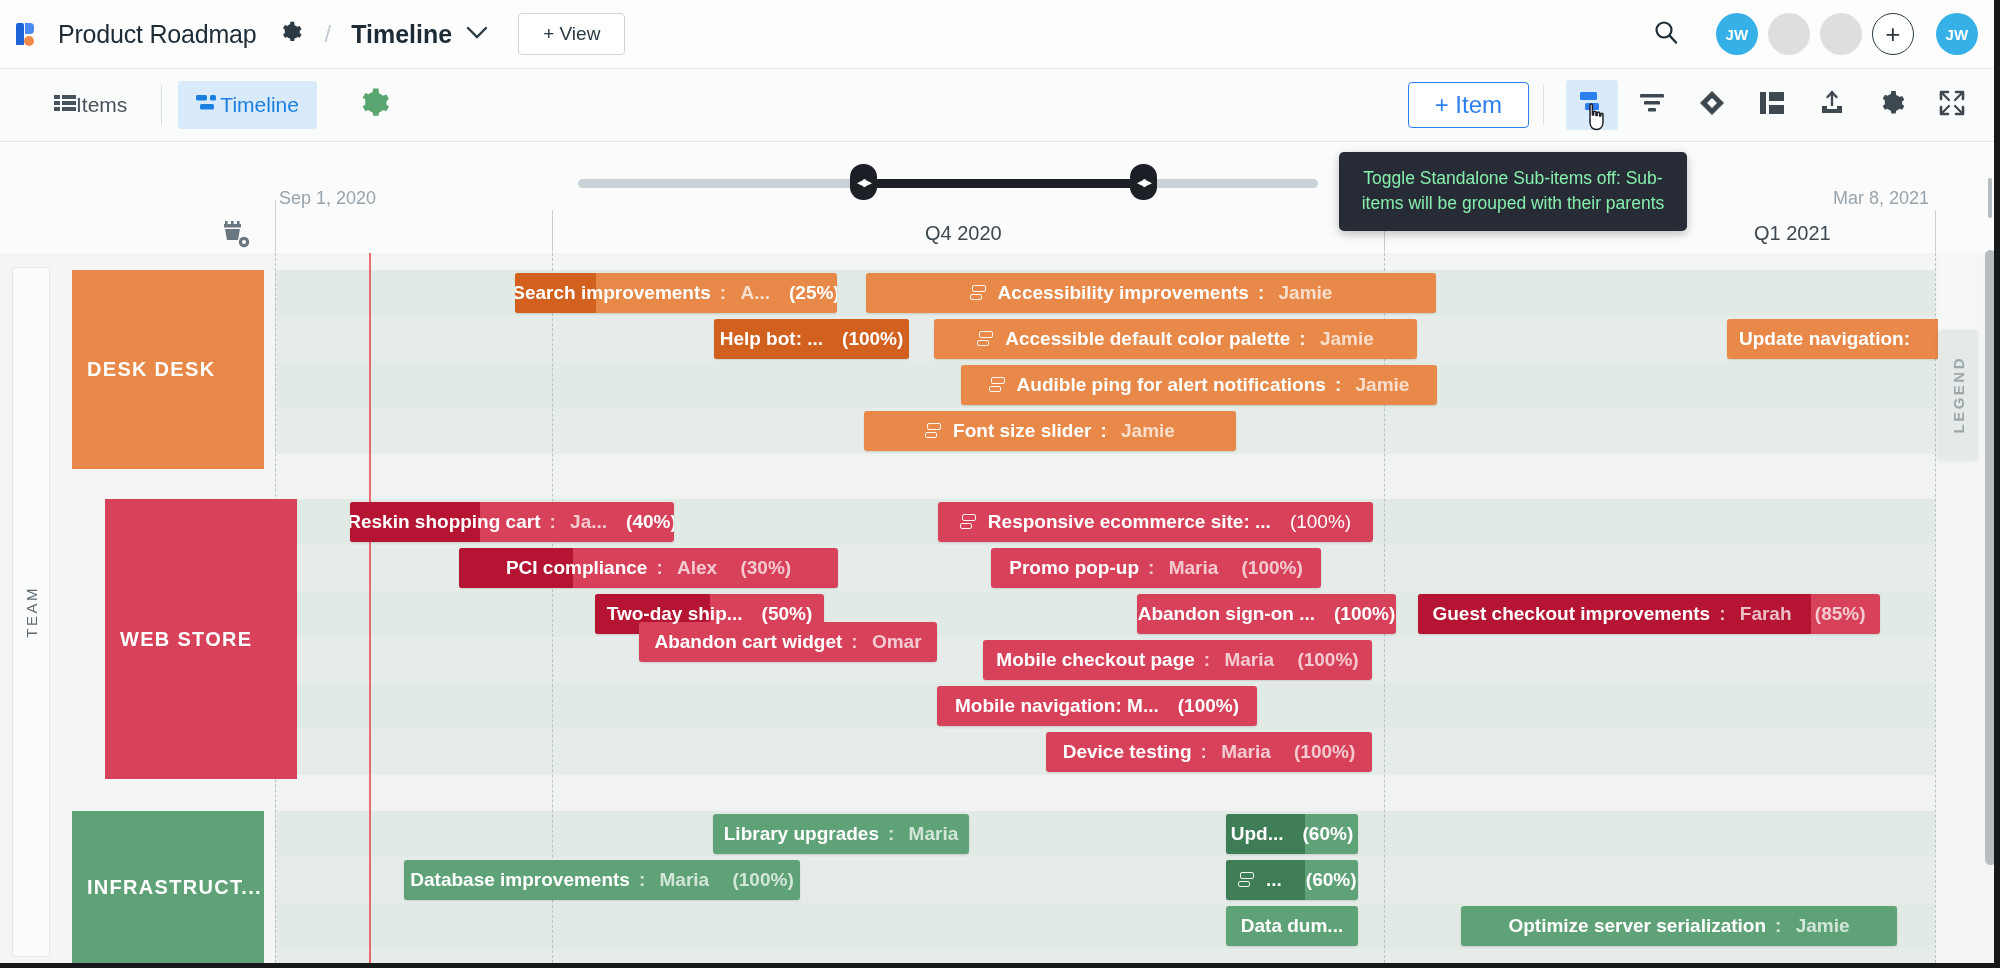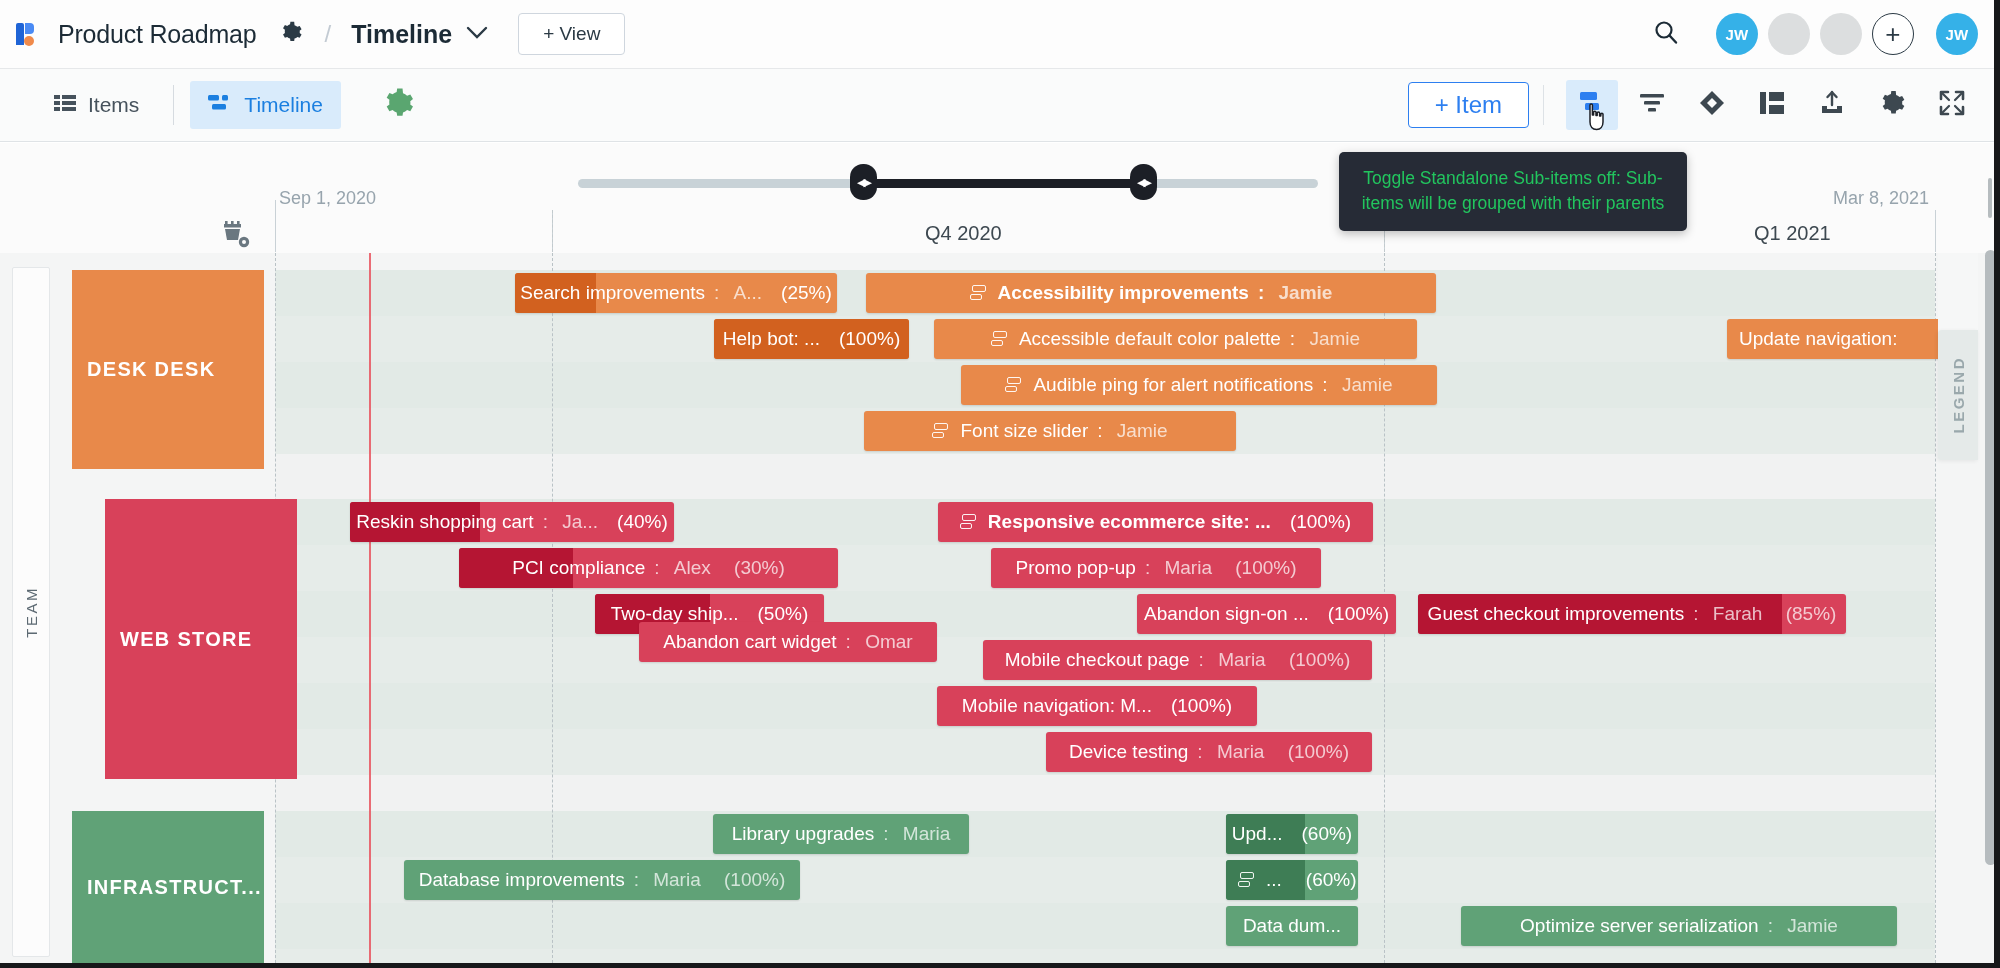--- a/index.html
+++ b/index.html
@@ -48,21 +48,21 @@
   }
   .avatar.last { margin-left: 22px; }
 
   
   .toolbar {
     position: absolute; top: 69px; left: 0; width: 2000px; height: 73px;
     background: #fafbfb; border-bottom: 1px solid #dfe3e6;
     display: flex; align-items: center;
   }
   .tab {
-    display:flex; align-items:center; gap: 12px; height: 48px; padding: 0 18px;
+    display:flex; align-items:center; height: 48px; padding: 0 18px;
     font-size: 21px; color: #46525c; cursor:pointer; border-radius: 3px;
   }
   .tab.first { margin-left: 36px; }
   .tab.active { background: #d9ebfb; color: #1b7fe0; }
   .tbdiv { width: 1px; height: 40px; background: #d6dbe0; margin: 0 16px; }
   .gear-green { margin-left: 40px; cursor:pointer; }
   .toolbar-right { margin-left: auto; display:flex; align-items:center; padding-right: 22px; }
   .add-item {
     height: 46px; padding: 17px 26px; border: 1.6px solid #2d7ff0; border-radius: 4px;
     color: #2d7ff0; font-size: 24px; background: #fff; display:flex; align-items:center;
@@ -75,21 +75,21 @@
   .icon-btn.active { background: #d9ebfb; }
   .vdiv { width:1px; height:40px; background:#dde2e6; margin: 0 14px; }
 
   .cursor-hand {
     position: absolute; left: 18px; top: 22px; width: 26px; height: 30px; pointer-events:none;
   }
 
   
   .tooltip {
     position:absolute; left: 1339px; top: 152px; width: 348px; padding: 14px 16px;
-    background: #262b36; color: #22c55e; border-radius: 5px; text-align: center;
+    background: #262b36; color: #86efac; border-radius: 5px; text-align: center;
     font-size: 17.5px; line-height: 1.45; z-index: 50;
     box-shadow: 0 3px 10px rgba(0,0,0,.25);
   }
 
   
   .tl-header {
     position:absolute; top: 143px; left:0; width: 2000px; height: 110px;
     background: #fbfbfb;
   }
   .range-slider {
@@ -152,21 +152,21 @@
   
   .bar {
     position:absolute; height: 40px; border-radius: 3px;
     display:flex; align-items:center; justify-content:center;
     color:#fff; font-size: 19px; white-space: nowrap; overflow:hidden;
     cursor: pointer; box-shadow: 0 1px 2px rgba(0,0,0,.12);
   }
   .bar .prog {
     position:absolute; left:0; top:0; height:100%;
   }
-  .bar .lbl { position: relative; z-index:2; padding: 0 12px; display:flex; align-items:center; gap: 9px; }
+  .bar .lbl { position: relative; z-index:2; padding: 0 12px; display:flex; align-items:center; gap: 9px; font-weight: bold; }
   .bar .owner { opacity: .72; }
   .bar .pct { margin-left: 10px; }
   .bar.bold .lbl { font-weight: bold; }
 
   .o-base { background:#e8894a; } .o-prog { background:#d2611f; }
   .r-base { background:#d8415a; } .r-prog { background:#b51533; }
   .g-base { background:#60a277; } .g-prog { background:#3e7d55; }
 
   .subicon { display:inline-block; width:19px; height:16px; position:relative; flex:0 0 auto; }
   .subicon i { position:absolute; display:block; border:1.6px solid rgba(255,255,255,.92); border-radius:2px; background: transparent;}
@@ -540,21 +540,21 @@
           <span>Two-day ship...</span>
           <span class="pct">(50%)</span>
         </div>
     </div>
     <div class="bar r-base" style="left:1137px; top:341px; width:259px;">
       <div class="lbl">
           <span>Abandon sign-on ...</span>
           <span class="pct">(100%)</span>
         </div>
     </div>
-    <div class="bar r-base" style="left:1418px; top:341px; width:428px;">
+    <div class="bar r-base" style="left:1418px; top:341px; width:462px;">
       <div class="prog r-prog" style="width:85%"></div>
       <div class="lbl">
           <span>Guest checkout improvements</span>
           <span class="owner">:&nbsp;</span>
           <span class="owner">Farah</span>
           <span class="owner">&nbsp;</span>
           <span class="owner">(85%)</span>
         </div>
     </div>
 

